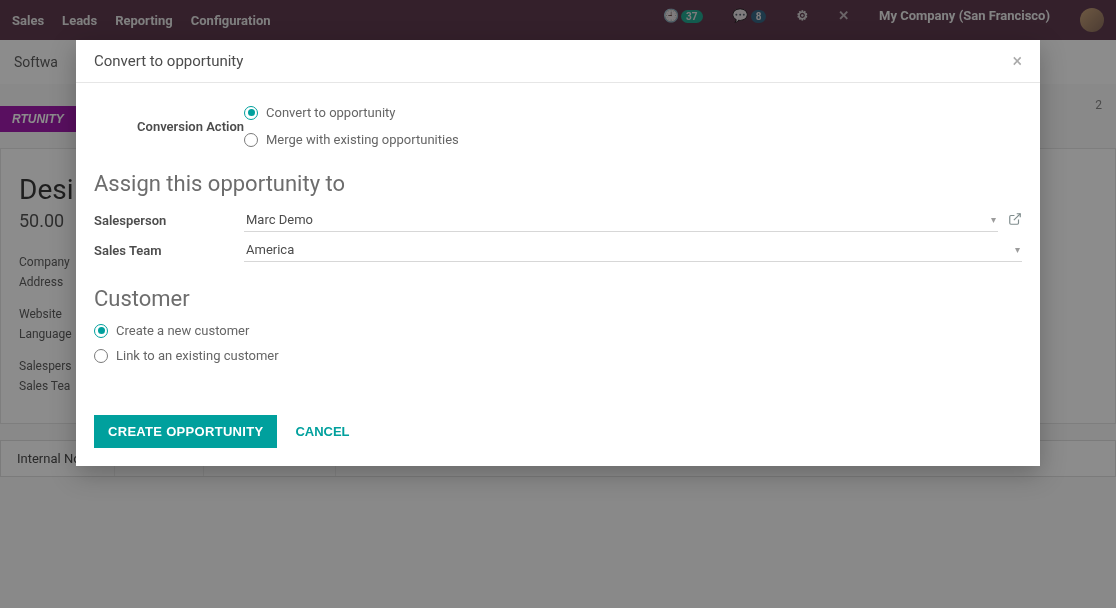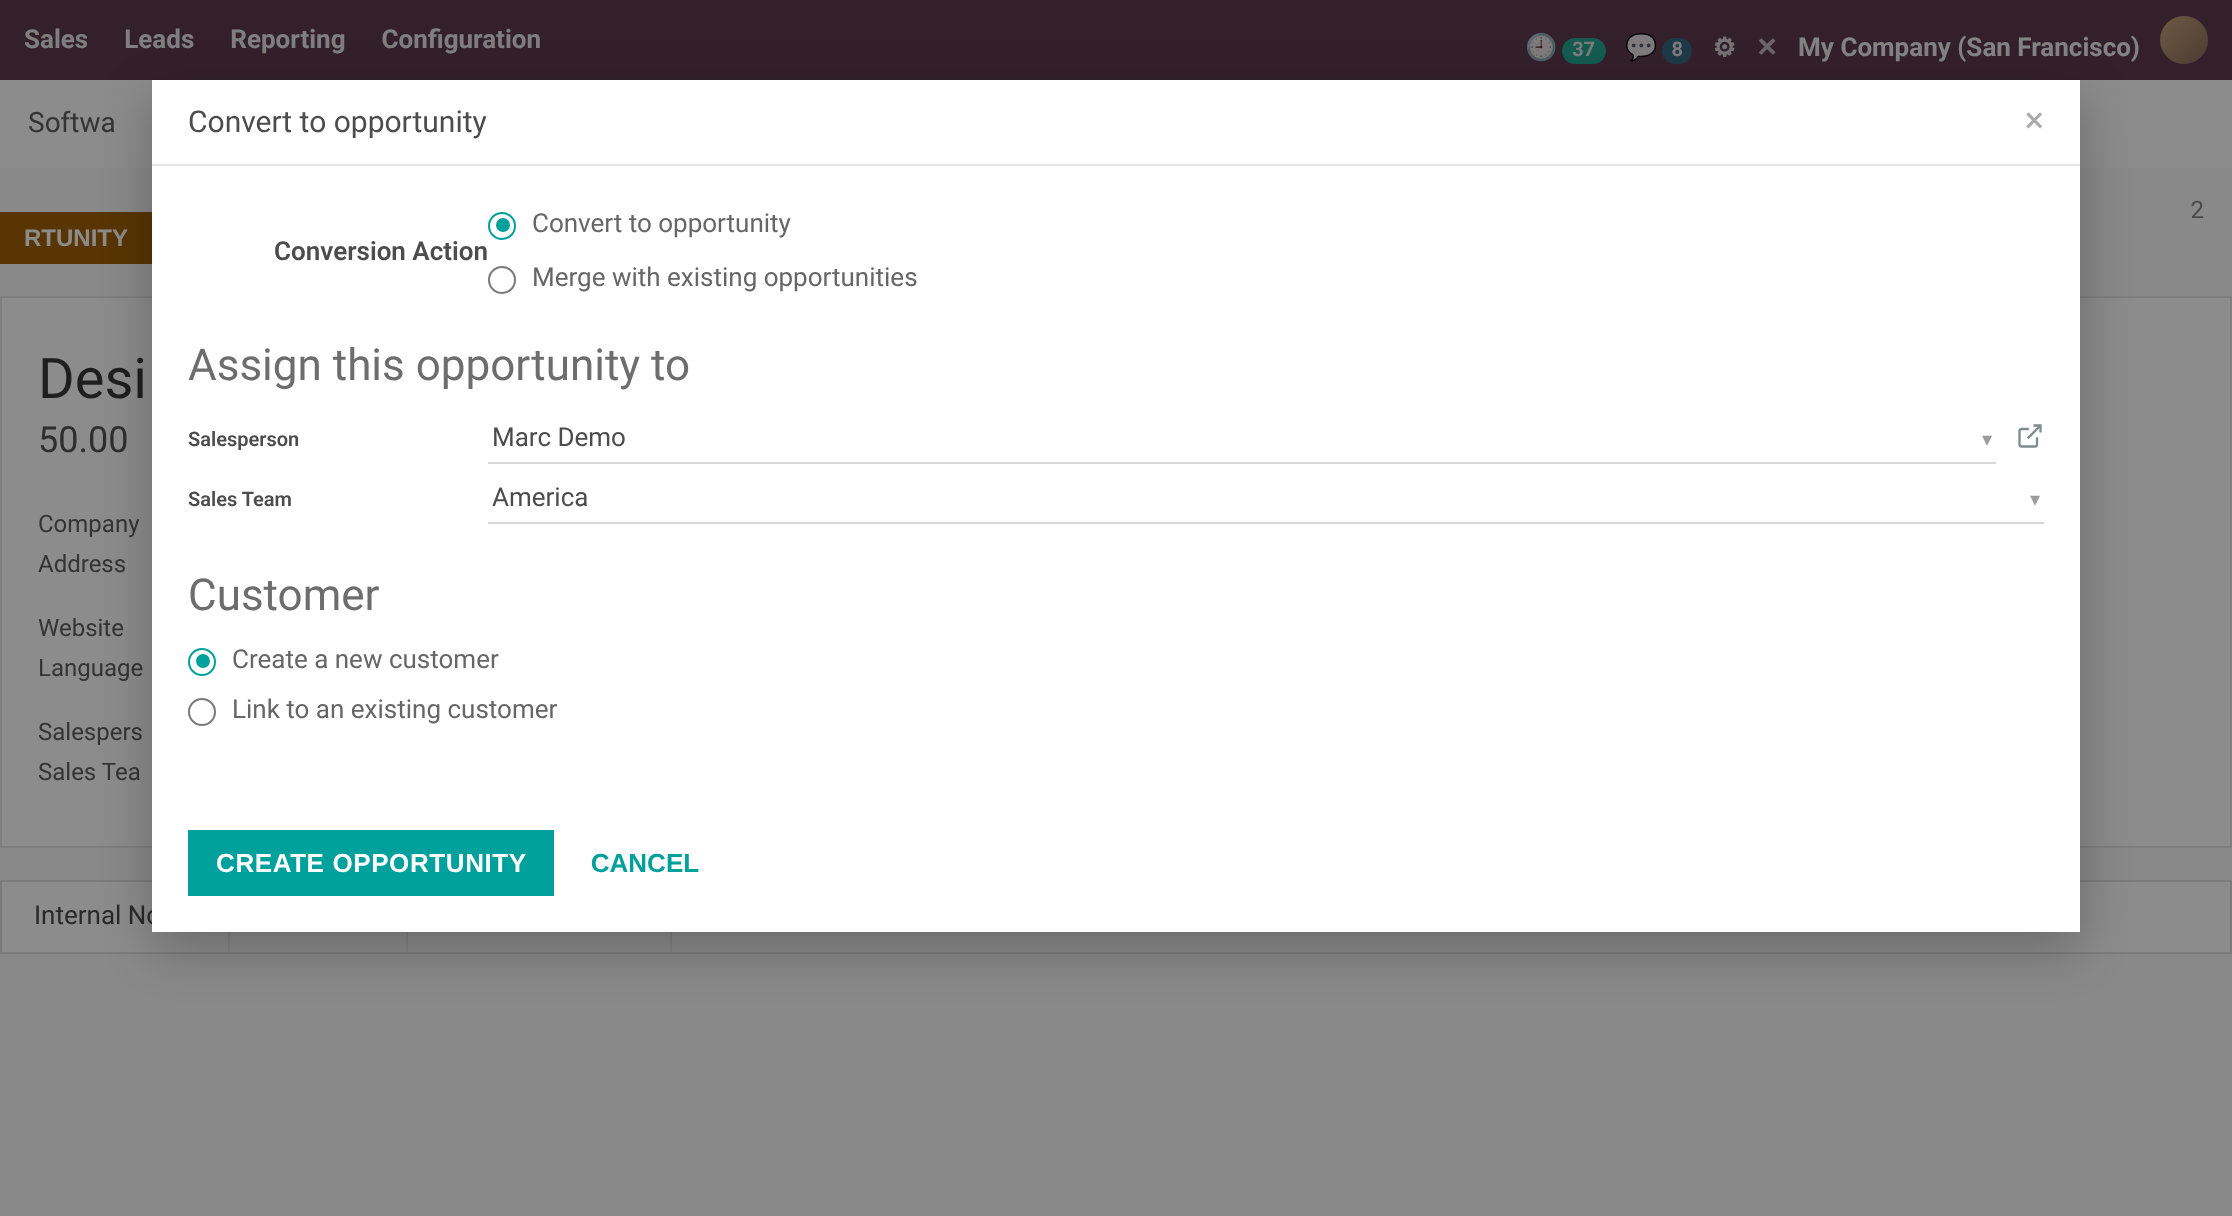--- a/index.html
+++ b/index.html
@@ -18,38 +18,38 @@
   height: 40px;
   display: flex;
   align-items: center;
   padding: 0 12px;
   color: #eee;
   font-size: 13px;
   position: relative;
   font-weight: bold;
 }
 .topbar .nav-item { margin-right: 18px; color: #e8e8e8; }
-.topbar .right { margin-left: auto; display: flex; align-items: flex-end; gap: 10px; }
+.topbar .right { margin-left: auto; display: flex; align-items: flex-start; gap: 30px; }
 .badge {
   background: #1abc9c; color: #fff; border-radius: 9px;
   font-size: 10px; padding: 1px 5px; margin-left: 2px;
 }
 .badge.blue { background: #31708f; }
 .avatar {
   width: 24px; height: 24px; border-radius: 50%;
   background: linear-gradient(135deg,#c9a37a,#8a6d5c);
 }
 .page {
   background: #fff;
   padding: 14px;
 }
 .page h3 { font-weight: 400; color: #5f5f5f; font-size: 14px; }
 .btn-convert {
-  display:inline-block; background:#a16207; color:#fff;
-  padding:6px 12px; font-size:12px; font-weight:600; border:none;
+  display:inline-block; background:#a21caf; color:#fff;
+  padding:6px 12px; font-size:12px; font-weight:600; border:none;font-style:italic;
 }
 .form-area {
   background:#fff; border:1px solid #e6e6e6; margin:16px 0; padding:24px 18px;
 }
 .form-area h1 { font-size:28px; font-weight:400; color:#3a3a3a;}
 .form-area .price { font-size:18px; color:#555; margin-top:4px;}
 .form-labels { margin-top:24px;}
 .form-labels .lbl { color:#5f5f5f; font-size:12px; margin:6px 0; }
 .tabs {
   border:1px solid #e0e0e0; border-top:1px solid #e0e0e0;
@@ -80,21 +80,21 @@
 .radio-line { display:flex; align-items:center; gap:8px; color:#666;}
 .radio {
   width:14px; height:14px; border:1px solid #7a7a7a; border-radius:50%;
   display:inline-flex; align-items:center; justify-content:center;
   background:#fff;
 }
 .radio.checked { border-color:#00a09d;}
 .radio.checked .dot { width:7px; height:7px; border-radius:50%; background:#00a09d;}
 .section-title { font-size:22px; color:#6d6d6d; font-weight:400; margin:24px 0 12px;}
 .select-row { display:flex; align-items:center; margin-bottom:6px;}
-.select-row .label { width:150px; font-size:10px; color:#4c4c4c; font-weight:600;}
+.select-row .label { width:150px; font-size:13px; color:#4c4c4c; font-weight:600;}
 .select-field {
   flex:1; border-bottom:1px solid #d7d7d7; padding:4px 2px;
   display:flex; align-items:center; justify-content:space-between;
   color:#4c4c4c; font-size:13px;
 }
 .caret { color:#9c9c9c; margin-left:8px; font-size:10px;}
 .ext-icon { margin-left:10px; color:#7f8c8d; }
 .customer-radios { display:flex; flex-direction:column; gap:10px; margin-top:6px;}
 .modal-footer {
   padding:12px 18px 18px; display:flex; gap:18px; align-items:center;

